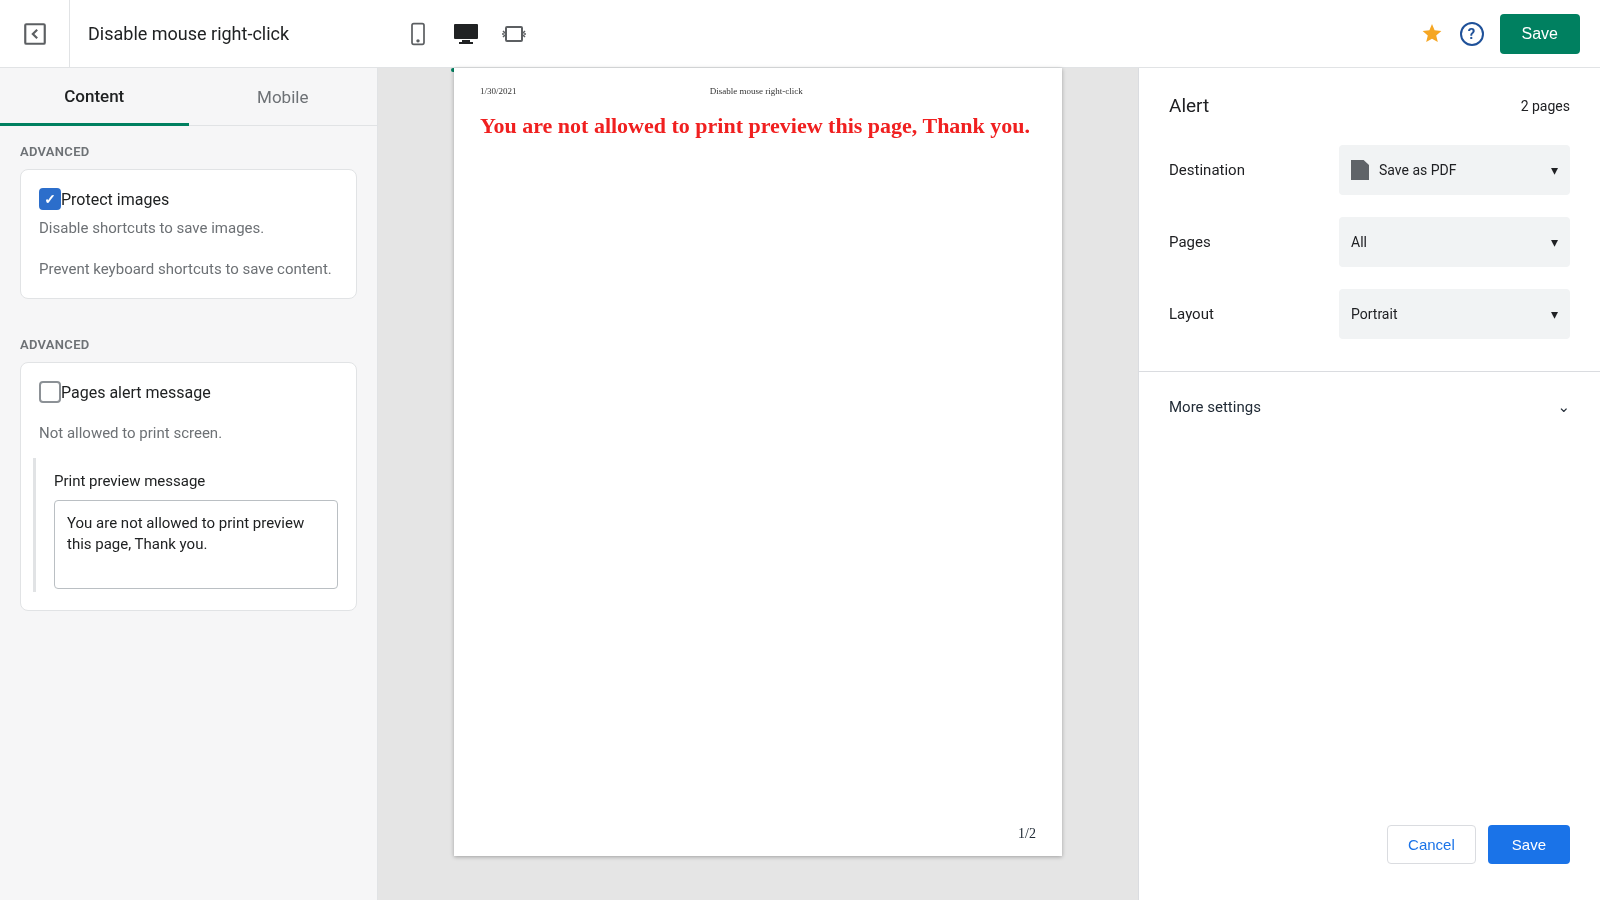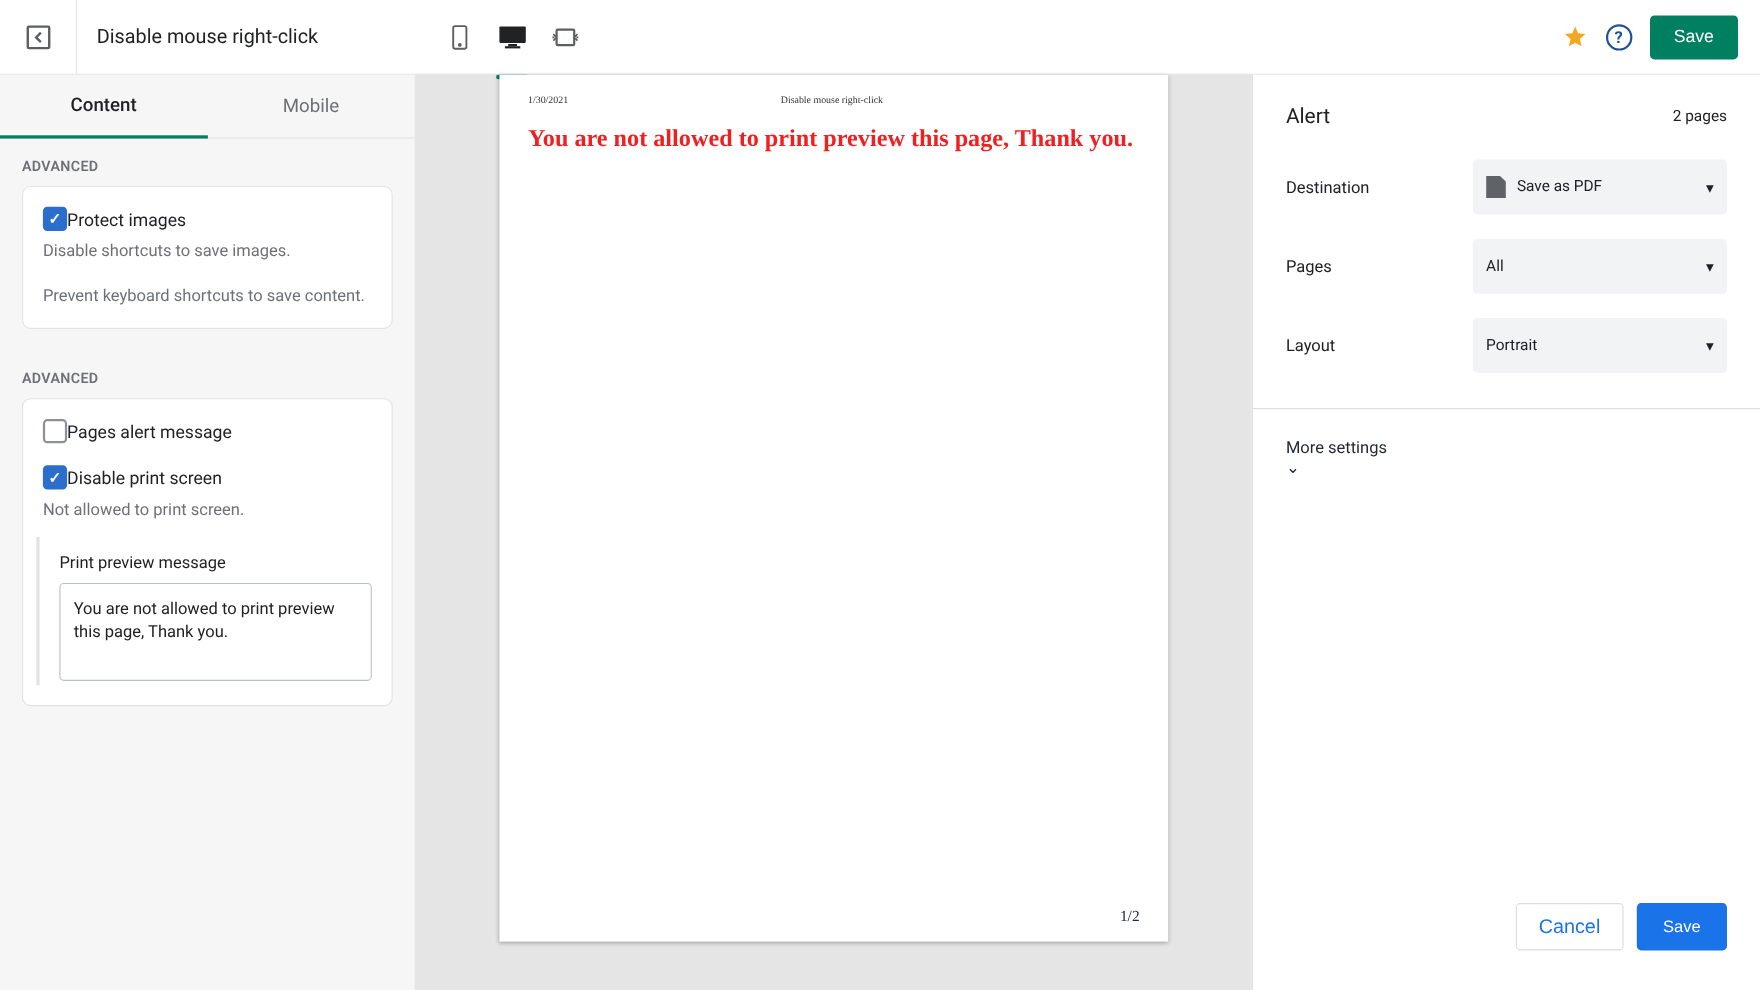--- a/index.html
+++ b/index.html
@@ -50,23 +50,23 @@
 .printpanel { width:462px; background:#fff; padding:26px 30px; display:flex; flex-direction:column; border-left:1px solid #dadce0;}
 .print-head { display:flex; justify-content:space-between; align-items:center; margin-bottom:28px;}
 .print-title { font-size:19px; color:#202124; }
 .print-pages { font-size:14px; color:#202124; }
 .print-row { display:flex; align-items:center; margin-bottom:22px; }
 .print-label { width:170px; font-size:15px; color:#202124; }
 .print-select { flex:1; height:50px; background:#f1f3f4; border:none; border-radius:4px; display:flex; align-items:center; padding:0 12px; font-size:14px; color:#202124; cursor:pointer; position:relative;}
 .print-select .caret { margin-left:auto; }
 .doc-icon { width:18px; height:20px; background:#5f6368; margin-right:10px; clip-path: polygon(0 0, 70% 0, 100% 25%, 100% 100%, 0 100%);}
 .divider { height:1px; background:#dadce0; margin:10px -30px 26px; }
-.more-row { display:flex; justify-content:space-between; align-items:flex-start; cursor:pointer; font-size:15px;flex-direction:column; }
+.more-row { display:flex; justify-content:space-between; align-items:flex-end; cursor:pointer; font-size:15px; }
 .print-actions { margin-top:auto; display:flex; justify-content:flex-end; gap:12px; padding-bottom:10px;}
-.btn-cancel { background:#fff; border:1px solid #dadce0; color:#1a73e8; padding:10px 20px; border-radius:4px; font-size:18px; cursor:pointer;}
+.btn-cancel { background:#fff; border:1px solid #dadce0; color:#1a73e8; padding:10px 20px; border-radius:4px; font-size:15px; cursor:pointer;}
 .btn-save { background:#1a73e8; color:#fff; border:none; padding:10px 24px; border-radius:4px; font-size:15px; cursor:pointer;}
 
 svg { display:block; }
 </style>
 </head>
 <body>
 
 <div class="topbar">
   <div class="back-btn">
     <svg width="26" height="26" viewBox="0 0 24 24" fill="none" stroke="#5c5f62" stroke-width="2">
@@ -129,24 +129,20 @@
 
     <div class="section-label">ADVANCED</div>
     <div class="card">
       <div class="setting">
         <div class="setting-head">
           <div class="checkbox"></div>
           <div class="setting-label">Pages alert message</div>
         </div>
       </div>
       <div class="setting">
-        <div class="setting-head">
-          <div class="checkbox checked"></div>
-          <div class="setting-label">Disable print screen</div>
-        </div>
         <div class="setting-desc">Not allowed to print screen.</div>
         <div class="subfield">
           <div class="subfield-label">Print preview message</div>
           <textarea class="textarea" rows="3" style="">You are not allowed to print preview this page, Thank you.</textarea>
         </div>
       </div>
     </div>
   </div>
 
   <div class="center">

